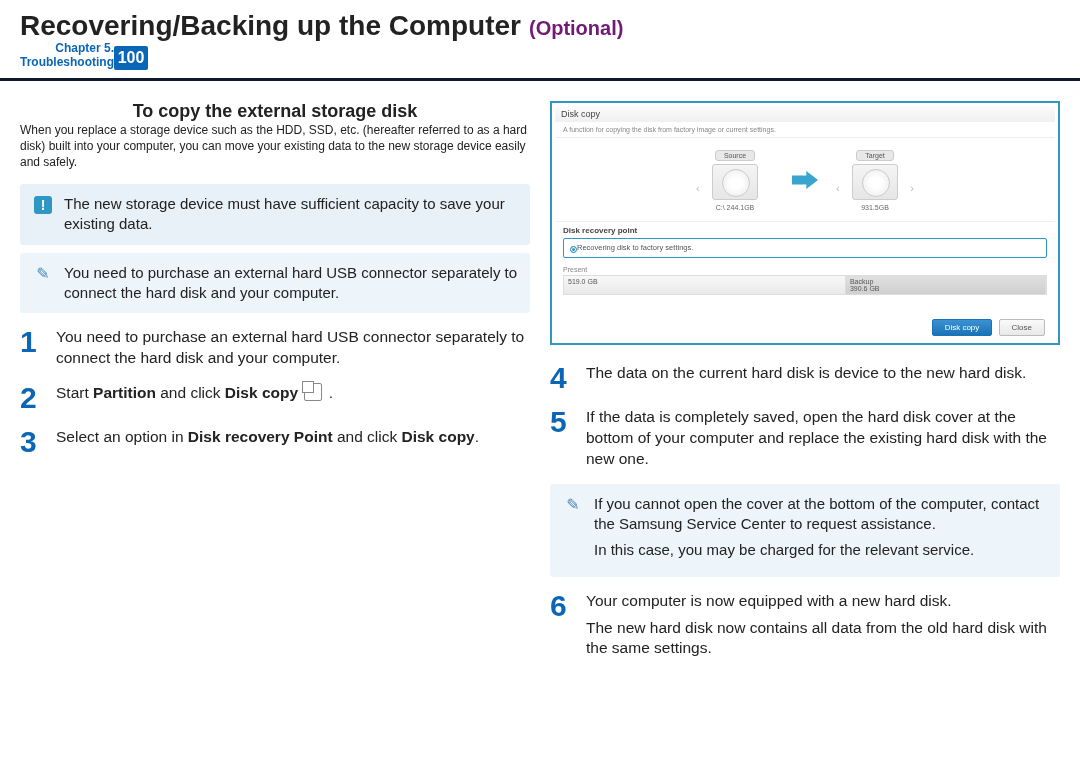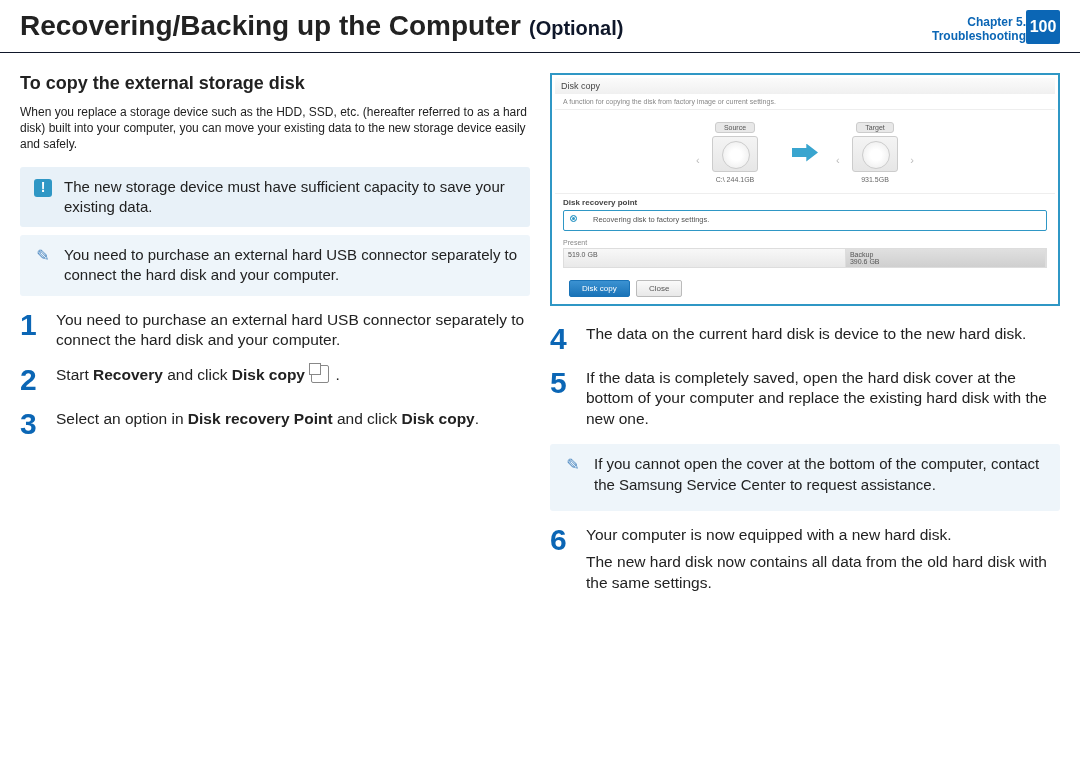--- a/index.html
+++ b/index.html
@@ -7,47 +7,48 @@
     font-family: -apple-system, "Segoe UI", Arial, sans-serif;
     width: 1080px;
     height: 766px;
     background: #fff;
     position: relative;
   }
   .header {
     display: flex;
     align-items: flex-start;
     justify-content: space-between;
-    padding: 10px 20px 8px 20px;
-    border-bottom: 1px solid #0f172a;
+    padding: 10px 3px 8px 20px;
+    border-bottom: 3px solid #0f172a;
+    flex-direction: column;
   }
   .title-group { display: flex; align-items: baseline; gap: 8px; }
   .main-title { font-size: 28px; font-weight: 700; color: #222; }
-  .optional { font-size: 20px; font-weight: 700; color: #0f172a; }
+  .optional { font-size: 20px; font-weight: 700; color: #701a75; }
   .chapter-block { display: flex; align-items: flex-end; }
   .chapter-text { text-align: right; font-size: 12px; color: #0b66b5; font-weight: 700; line-height: 1.15; }
   .page-num {
     background: #0b66b5;
     color: #fff;
     font-weight: 700;
     font-size: 16px;
     width: 34px;
-    height: 34px;
+    height: 24px;
     display: flex;
     align-items: center;
     justify-content: center;
     border-radius: 2px;
   }
   .content {
     display: flex;
     gap: 20px;
     padding: 20px 20px 0 20px;
   }
   .col { flex: 1; }
-  .section-title { font-size: 18px; font-weight: 700; margin-bottom: 10px; color: #222; }
+  .section-title { font-size: 18px; font-weight: 700; margin-bottom: 0; color: #222; text-align: center; }
   .intro-text { font-size: 12px; line-height: 1.35; color: #222; margin-bottom: 14px; }
   .note-box {
     display: flex;
     align-items: flex-start;
     gap: 10px;
     background: #e8f1f8;
     padding: 10px 12px;
     border-radius: 3px;
     margin-bottom: 8px;
     font-size: 15px;
@@ -181,42 +182,43 @@
   .chev.l { left: -16px; }
   .chev.r { right: -16px; }
   .shot-sect-head { padding: 4px 8px 3px 8px; font-weight: 700; font-size: 8px; color: #444; }
   .radio-box {
     border: 1px solid #2f97c5;
     border-radius: 2px;
     margin: 0 8px 8px 8px;
     padding: 4px 6px;
     font-size: 7.5px;
   }
-  .radio-row { display: flex; align-items: flex-start; gap: 16px; line-height: 1.4; }
+  .radio-row { display: flex; align-items: flex-end; gap: 0; line-height: 1.4; }
   .radio-dot {
     width: 7px; height: 7px;
     border: 1px solid #2f97c5;
     border-radius: 50%;
     flex: 0 0 7px;
   }
   .radio-dot.sel { background: #2f97c5; box-shadow: inset 0 0 0 1px #fff; }
   .part-row {
     display: flex;
     margin: 2px 8px 0 8px;
     border: 1px solid #ddd;
   }
   .part-seg {
     background: linear-gradient(#f8f8f8,#e9e9e9);
     font-size: 7px;
     padding: 2px 4px;
     border-right: 1px solid #ddd;
   }
   .part-seg.grow { flex: 1; }
   .btn-row {
-    padding: 12px 10px 4px 10px;
+    text-align: right;
+    padding: 24px 10px 4px 10px;
   }
   .shot-btn {
     display: inline-block;
     font-size: 8px;
     padding: 3px 12px;
     border: 1px solid #bbb;
     border-radius: 2px;
     background: linear-gradient(#fafafa,#e8e8e8);
     margin-left: 4px;
   }
@@ -263,21 +265,21 @@
     </div>
 
     <div class="step">
       <div class="step-num">1</div>
       <div class="step-body">You need to purchase an external hard USB connector separately to connect the hard disk and your computer.</div>
     </div>
 
     <div class="step">
       <div class="step-num">2</div>
       <div class="step-body">
-        <span>Start </span><b>Recovery</b><span> and click </span><b>Disk copy</b>
+        <span>Start </span><b>Partition</b><span> and click </span><b>Disk copy</b>
         <span class="inline-icon"></span><span> .</span>
       </div>
     </div>
 
     <div class="step">
       <div class="step-num">3</div>
       <div class="step-body">
         <span>Select an option in </span><b>Disk recovery Point</b><span> and click </span><b>Disk copy</b><span>.</span>
       </div>
     </div>
@@ -336,20 +338,21 @@
 
     <div class="step">
       <div class="step-num">5</div>
       <div class="step-body">If the data is completely saved, open the hard disk cover at the bottom of your computer and replace the existing hard disk with the new one.</div>
     </div>
 
     <div class="note-box paler note-stack">
       <div class="note-icon pen-icon">✎</div>
       <div>
         <p>If you cannot open the cover at the bottom of the computer, contact the Samsung Service Center to request assistance.</p>
+        <p>In this case, you may be charged for the relevant service.</p>
       </div>
     </div>
 
     <div class="step">
       <div class="step-num">6</div>
       <div class="step-body">
         <p style="margin-bottom:6px">Your computer is now equipped with a new hard disk.</p>
         <p>The new hard disk now contains all data from the old hard disk with the same settings.</p>
       </div>
     </div>

